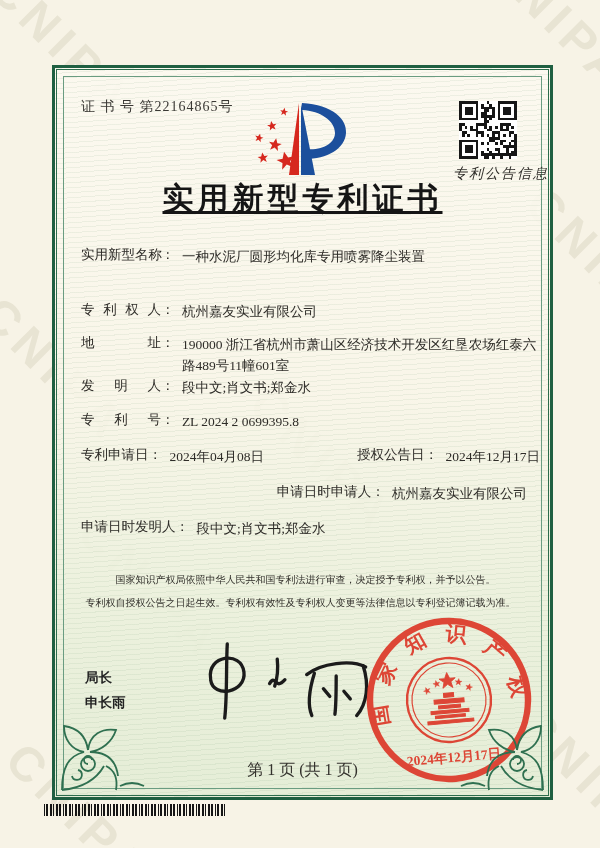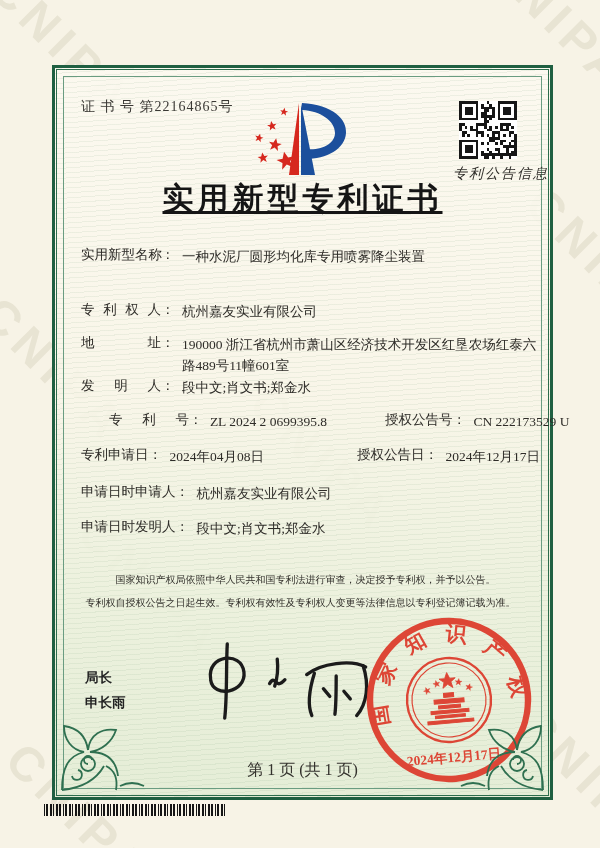--- a/index.html
+++ b/index.html
@@ -232,37 +232,33 @@
         <span class="val">杭州嘉友实业有限公司</span>
       </div>
       <div class="row" style="top:88px;">
         <span class="lbl">地址</span><span class="colon">：</span>
         <span class="val">190000 浙江省杭州市萧山区经济技术开发区红垦农场红泰六路489号11幢601室</span>
       </div>
       <div class="row" style="top:131px;">
         <span class="lbl">发明人</span><span class="colon">：</span>
         <span class="val">段中文;肖文书;郑金水</span>
       </div>
-      <div class="row" style="top:165px;margin-left:28px;">
+      <div class="row" style="top:165px;">
         <span class="lbl">专利号</span><span class="colon">：</span>
         <span class="val">ZL 2024 2 0699395.8</span>
-        <span class="col2">
-          <span class="lbl-wide">授权公告号</span><span class="colon">：</span>
-          <span class="val">CN 222173529 U</span>
-        </span>
       </div>
       <div class="row" style="top:200px;">
         <span class="lbl-wide">专利申请日</span><span class="colon">：</span>
         <span class="val">2024年04月08日</span>
         <span class="col2">
           <span class="lbl-wide">授权公告日</span><span class="colon">：</span>
           <span class="val">2024年12月17日</span>
         </span>
       </div>
-      <div class="row" style="top:237px;">
+      <div class="row" style="top:237px;text-align:right;">
         <span class="lbl-wide">申请日时申请人</span><span class="colon">：</span>
         <span class="val">杭州嘉友实业有限公司</span>
       </div>
       <div class="row" style="top:272px;">
         <span class="lbl-wide">申请日时发明人</span><span class="colon">：</span>
         <span class="val">段中文;肖文书;郑金水</span>
       </div>
     </div>
 
     <div class="statement">

